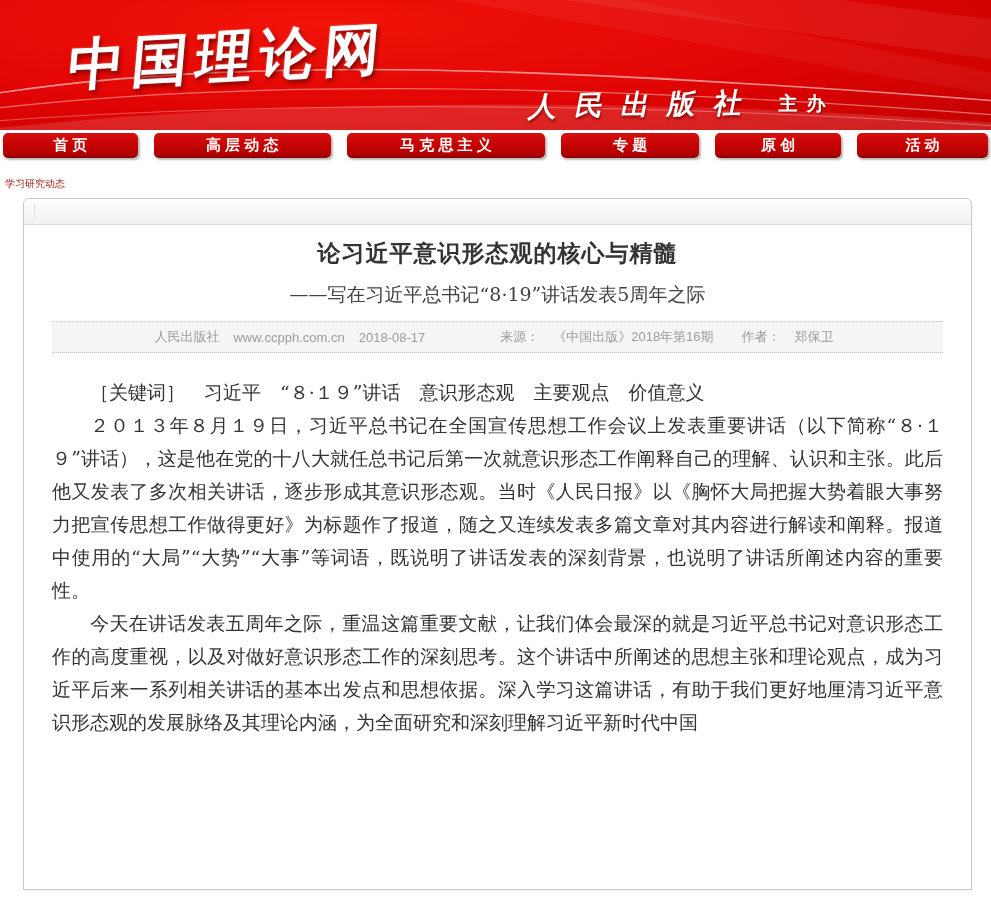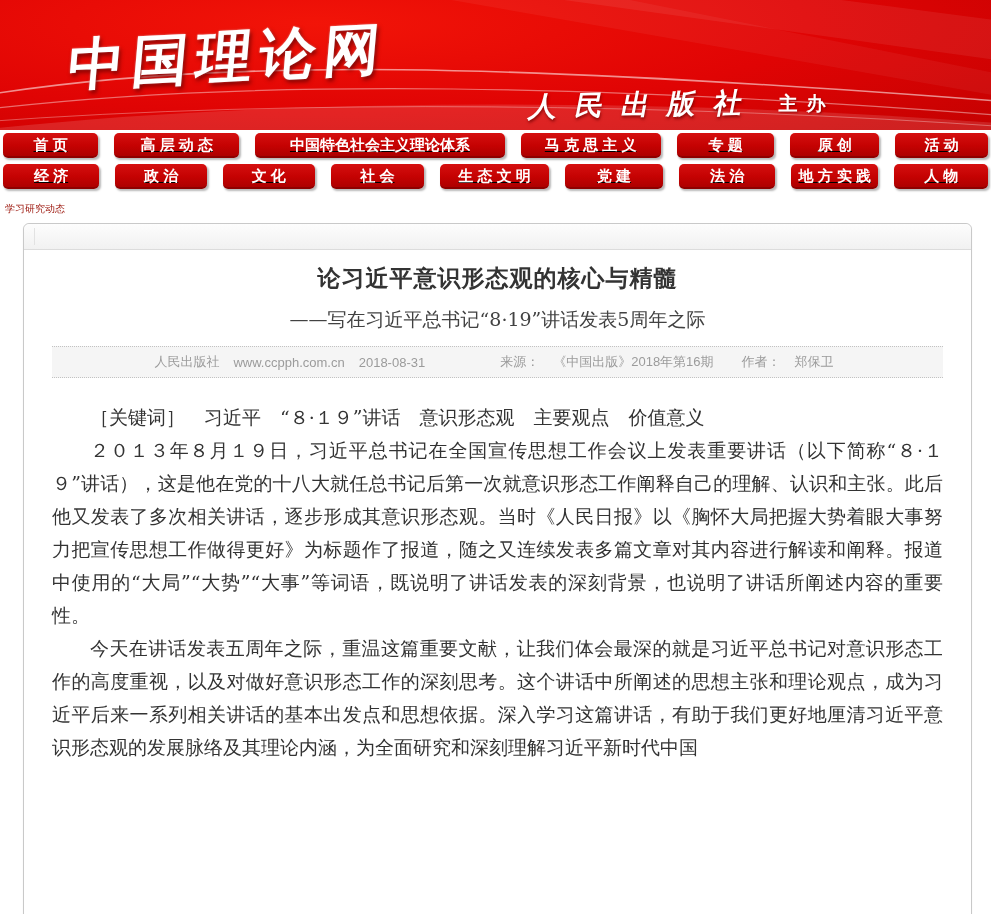--- a/index.html
+++ b/index.html
@@ -33,21 +33,21 @@
     text-shadow:1px 2px 3px rgba(110,0,0,.8);
   }
   .publisher-suffix {
     display:inline-block; font-size:19px; font-weight:bold; letter-spacing:9px;
     margin-left:14px; vertical-align:4px;
     text-shadow:1px 1px 2px rgba(110,0,0,.7);
   }
 
   
   .nav { padding:3px 3px 0 3px; background:#fff; }
-  .nav-row { display:flex; gap:16px; margin-bottom:6px;text-decoration:underline; }
+  .nav-row { display:flex; gap:16px; margin-bottom:19px; }
   .nav-btn {
     height:25px; line-height:23px; text-align:center;
     color:#fff; font-weight:bold; font-size:15px; white-space:nowrap;
     background:linear-gradient(#d51010 0%, #c50202 55%, #ae0000 100%);
     border-bottom:2px solid #8e0000;
     border-radius:5px;
     box-shadow:1.5px 2px 2px rgba(0,0,0,.28);
     cursor:pointer;
     overflow:hidden;
   }
@@ -125,55 +125,43 @@
   <div class="publisher-line">
     <span class="publisher-callig">人民出版社</span>
     <span class="publisher-suffix">主办</span>
   </div>
 </div>
 
 <div class="nav">
   <div class="nav-row">
     <div class="nav-btn" style="flex:76">首 页</div>
     <div class="nav-btn" style="flex:100">高 层 动 态</div>
-    <div class="nav-btn" style="flex:199">中国特色社会主义理论体系</div>
     <div class="nav-btn" style="flex:112">马 克 思 主 义</div>
     <div class="nav-btn" style="flex:78">专 题</div>
     <div class="nav-btn" style="flex:71">原 创</div>
     <div class="nav-btn" style="flex:74">活 动</div>
-  </div>
-  <div class="nav-row">
-    <div class="nav-btn" style="flex:107">经 济</div>
-    <div class="nav-btn" style="flex:102">政 治</div>
-    <div class="nav-btn" style="flex:102">文 化</div>
-    <div class="nav-btn" style="flex:104">社 会</div>
-    <div class="nav-btn" style="flex:121">生 态 文 明</div>
-    <div class="nav-btn" style="flex:109">党 建</div>
-    <div class="nav-btn" style="flex:107">法 治</div>
-    <div class="nav-btn" style="flex:97">地 方 实 践</div>
-    <div class="nav-btn" style="flex:104">人 物</div>
   </div>
 </div>
 
 <div class="breadcrumb">学习研究动态</div>
 
 <div class="content-box">
   <div class="box-header">
     <div class="header-divider"></div>
   </div>
 
   <div class="article-head">
     <h1 class="article-title">论习近平意识形态观的核心与精髓</h1>
     <h2 class="article-subtitle">——写在习近平总书记“8·19”讲话发表5周年之际</h2>
   </div>
 
   <div class="meta-bar">
     <span>人民出版社</span>
     <span>www.ccpph.com.cn</span>
-    <span>2018-08-31</span>
+    <span>2018-08-17</span>
     <span class="meta-gap"></span>
     <span><span>来源：</span><span>《中国出版》2018年第16期</span></span>
     <span><span>作者：</span><span>郑保卫</span></span>
   </div>
 
   <div class="article-body">
     <p>［关键词］　习近平　“８·１９”讲话　意识形态观　主要观点　价值意义</p>
     <p class="para-gap">２０１３年８月１９日，习近平总书记在全国宣传思想工作会议上发表重要讲话（以下简称“８·１９”讲话），这是他在党的十八大就任总书记后第一次就意识形态工作阐释自己的理解、认识和主张。此后他又发表了多次相关讲话，逐步形成其意识形态观。当时《人民日报》以《胸怀大局把握大势着眼大事努力把宣传思想工作做得更好》为标题作了报道，随之又连续发表多篇文章对其内容进行解读和阐释。报道中使用的“大局”“大势”“大事”等词语，既说明了讲话发表的深刻背景，也说明了讲话所阐述内容的重要性。</p>
     <p>今天在讲话发表五周年之际，重温这篇重要文献，让我们体会最深的就是习近平总书记对意识形态工作的高度重视，以及对做好意识形态工作的深刻思考。这个讲话中所阐述的思想主张和理论观点，成为习近平后来一系列相关讲话的基本出发点和思想依据。深入学习这篇讲话，有助于我们更好地厘清习近平意识形态观的发展脉络及其理论内涵，为全面研究和深刻理解习近平新时代中国</p>
   </div>

